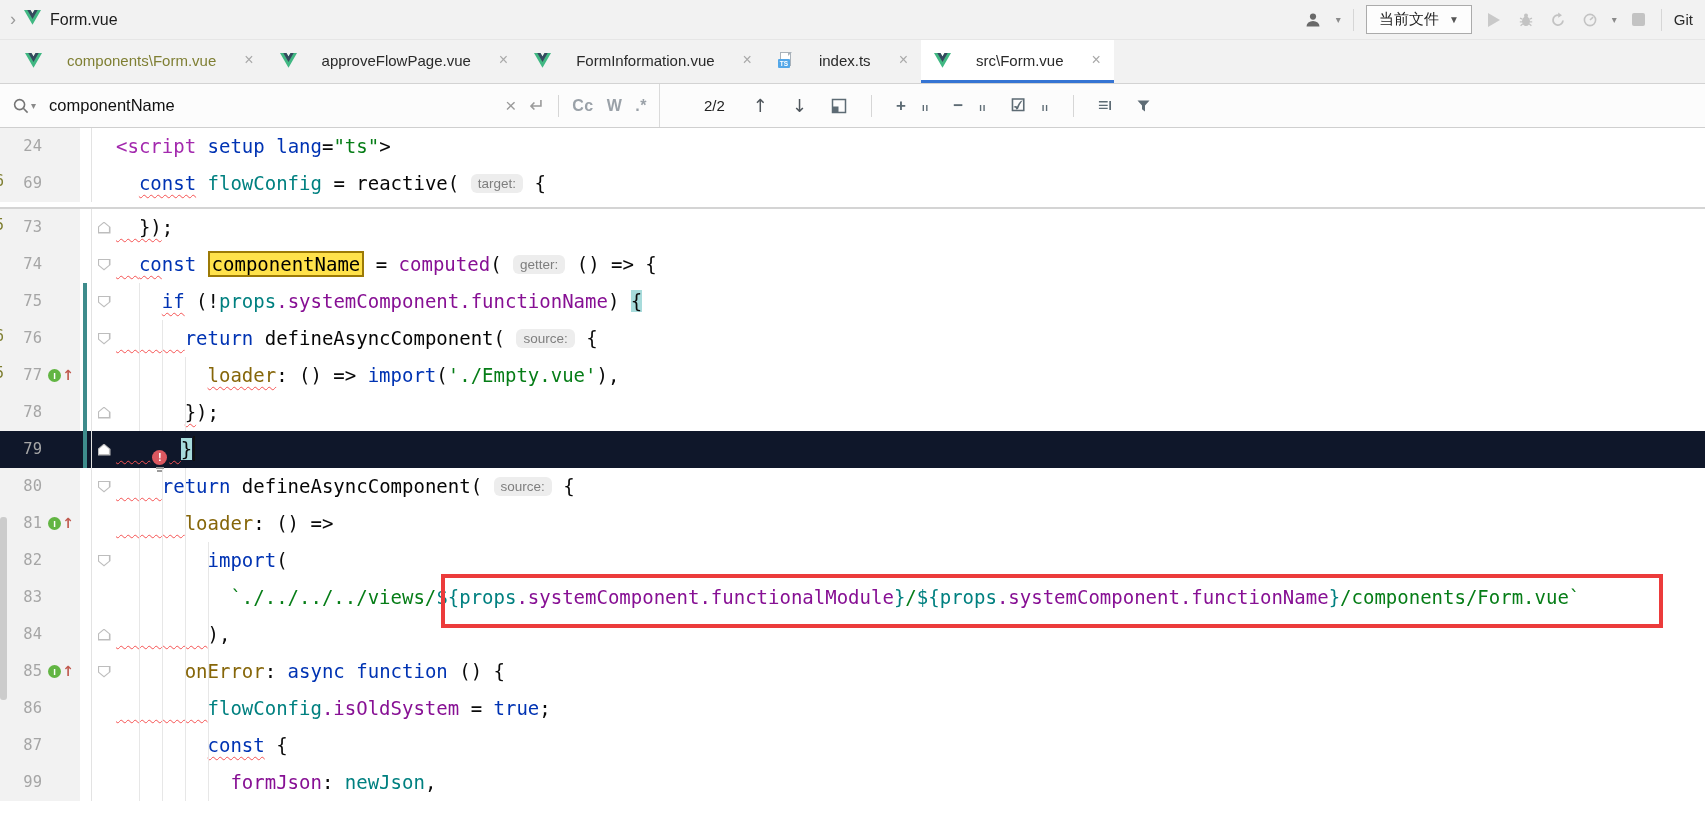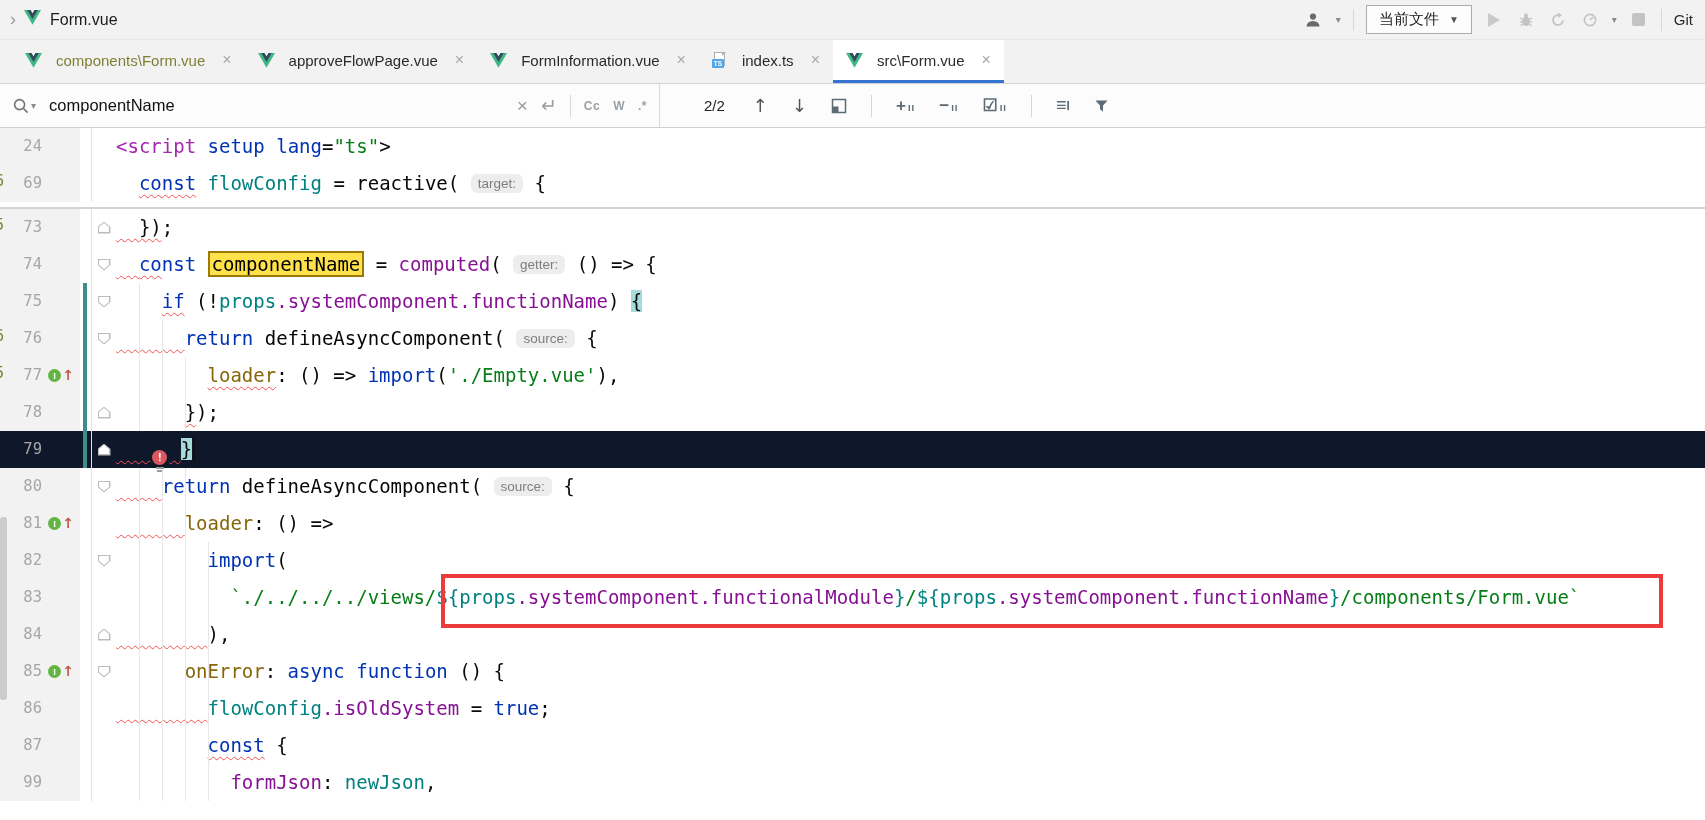--- a/index.html
+++ b/index.html
@@ -16,42 +16,42 @@
 .combo{display:flex;align-items:center;gap:10px;border:1px solid #ABABAB;border-radius:0;background:#FDFDFD;height:29px;padding:0 12px;font-size:15px;color:#222}
 .combo .car{font-size:10px;color:#555}
 .ic-gray{display:inline-flex;align-items:center;justify-content:center;width:20px;height:20px}
 .play-tri{width:0;height:0;border-left:12px solid #C9C9C9;border-top:7px solid transparent;border-bottom:7px solid transparent}
 .stop-sq{width:13px;height:13px;background:#C3C3C3;border-radius:2px;display:inline-block}
 .caret-sm{font-size:10px;color:#8A8A8A}
 .git-label{font-size:15px;color:#2b2b2b}
 
 
 .tabstrip{height:44px;background:#F2F2F2;display:flex;align-items:stretch;padding-left:12px;border-bottom:1px solid #D3D3D3}
-.tab{display:flex;align-items:center;gap:14px;padding:0 13px;font-size:15px;color:#2a2a2a;cursor:default;border-bottom:3px solid transparent}
+.tab{display:flex;align-items:center;gap:25px;padding:0 13px;font-size:15px;color:#2a2a2a;cursor:default;border-bottom:3px solid transparent}
 .tab .tlabel{white-space:nowrap}
 .tab.modified .tlabel{color:#7F7F33}
 .tab .tclose{color:#A9A9A9;font-size:16px;margin-left:3px}
 .tab.active{background:#fff;border-bottom:3px solid #3574D3}
 .ts-ic{position:relative;width:16px;height:16px;display:inline-block}
 .ts-ic .sheet{position:absolute;left:2px;top:0;width:11px;height:14px;background:#fff;border:1px solid #A9B2BA}
 .ts-ic .fold{position:absolute;right:2px;top:0;border-left:4px solid #A9B2BA;border-bottom:4px solid transparent}
 .ts-ic .badge{position:absolute;left:0;bottom:0;width:12px;height:9px;background:#53A7E8;color:#fff;font:bold 6.5px/9px "Liberation Sans";text-align:center;border-radius:1px}
 
 
 .searchbar{height:44px;background:#FCFCFC;border-bottom:1px solid #CFCFCF;display:flex;align-items:center}
 .sb-field{width:660px;height:100%;display:flex;align-items:center;gap:13px;padding:0 12px;border-right:1px solid #DADADA}
 .sb-query{flex:1;font-size:16.5px;color:#111}
 .sb-gray{color:#9B9B9B;font-size:19px}
-.sb-toggle{color:#9AA1A8;font-size:12px;font-weight:bold;letter-spacing:.5px}
+.sb-toggle{color:#9AA1A8;font-size:16px;font-weight:bold;letter-spacing:.5px}
 .sb-count{font-size:15px;color:#222;margin:0 28px 0 44px}
 .sb-arrow{font-size:18px;color:#4F565C;font-family:"DejaVu Sans",sans-serif}
 .sb-group{display:flex;align-items:center;gap:22px}
 .occ{display:inline-flex;align-items:flex-end;color:#5D6B74;font-weight:bold}
 .occ .big{font-size:17px;line-height:15px}
-.occ .sub{font-size:9.5px;margin-left:2px;letter-spacing:1px}
+.occ .sub{font-size:9.5px;margin-left:16px;letter-spacing:1px}
 
 
 .editor{position:relative;background:#fff}
 .sticky{background:#fff;padding-bottom:5px;border-bottom:2px solid #D4D4D4}
 .crow{display:flex;height:37px;position:relative}
 .crow.current{background:#0f172a;z-index:1}
 .gutter{width:80px;background:#F2F2F2;display:flex;align-items:center;flex:none}
 .crow.current .gutter{background:transparent}
 .lnum{display:inline-block;width:44px;text-align:right;color:#A6A6A6;font:15.5px/37px "DejaVu Sans Mono",monospace;padding-right:2px}
 .gslot{display:inline-flex;width:34px;justify-content:center;align-items:center}

